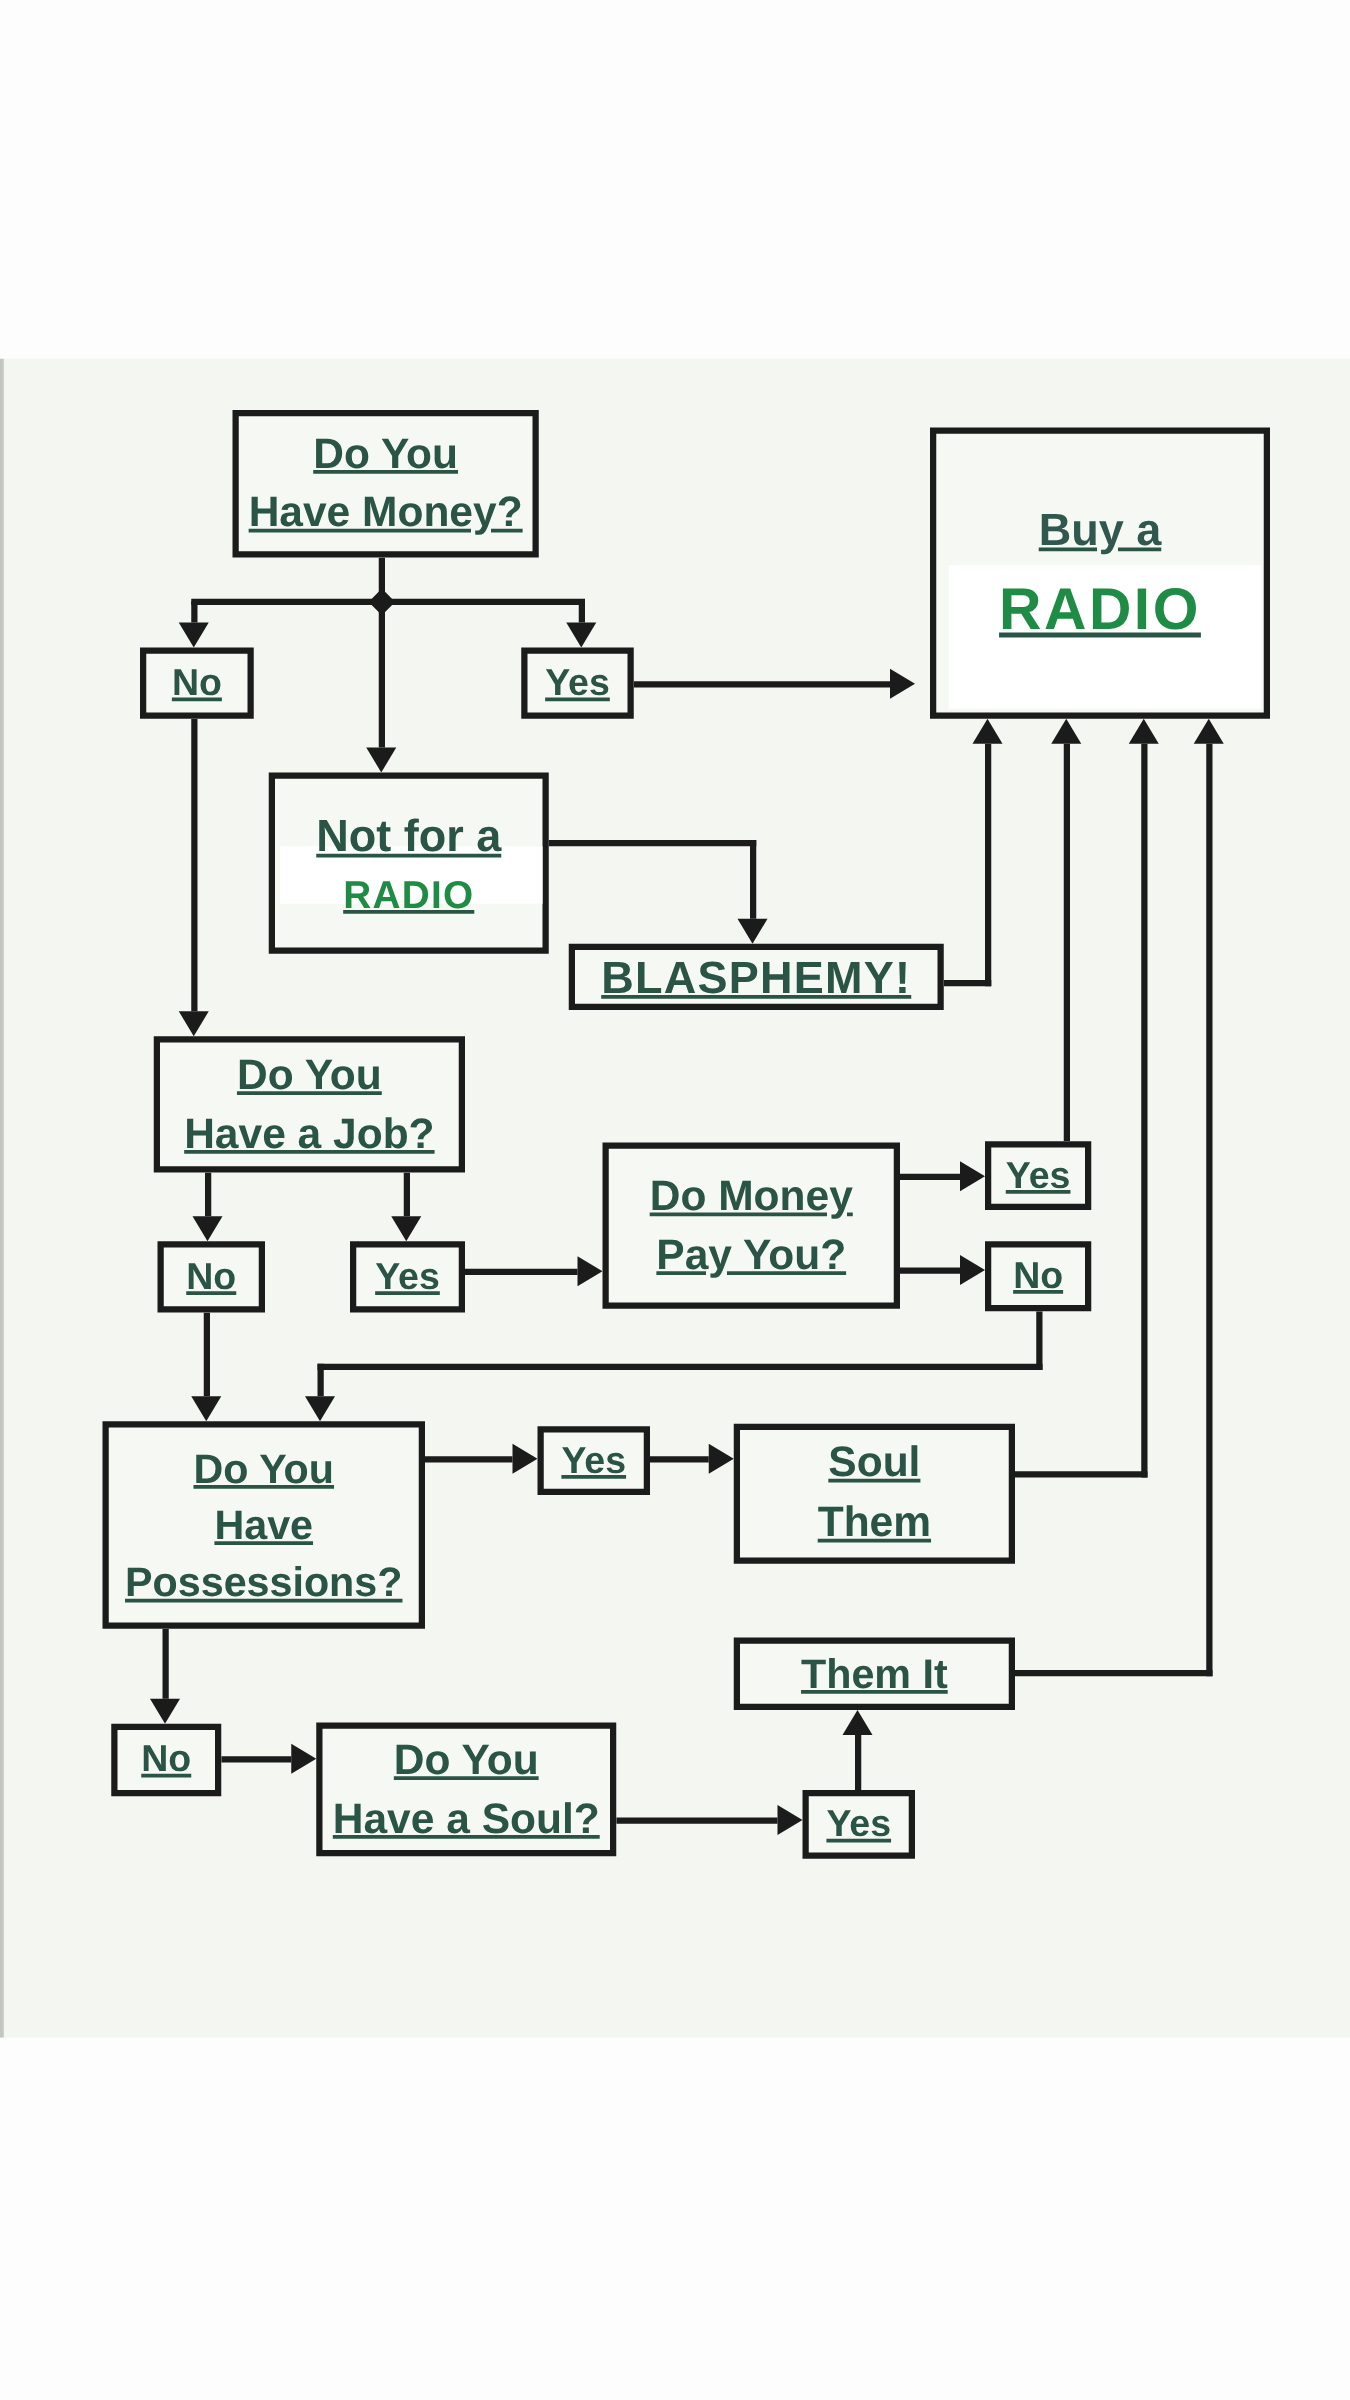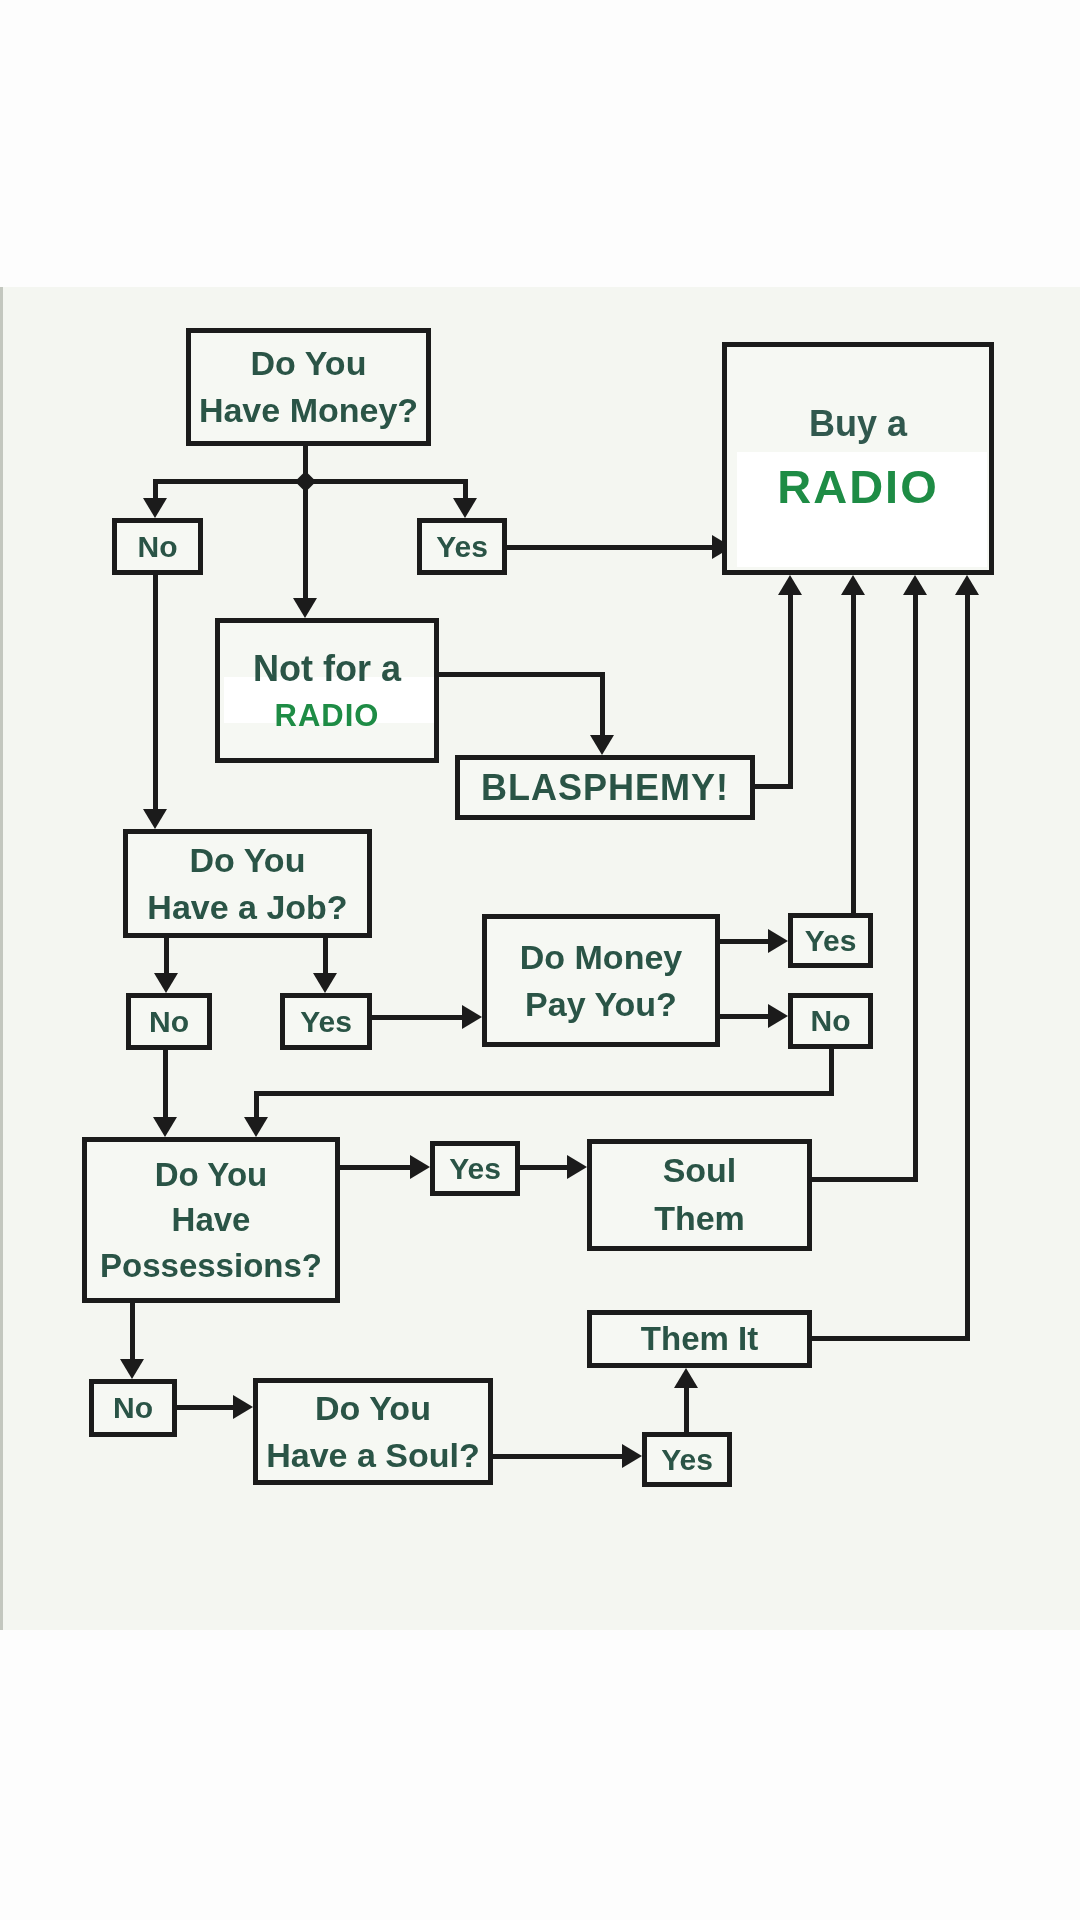--- a/index.html
+++ b/index.html
@@ -7,21 +7,21 @@
     width:1080px;height:1920px;position:relative;overflow:hidden;
     background:#fdfdfd;
     font-family:"Liberation Sans",sans-serif;font-weight:bold;
   }
   .band{position:absolute;left:0;top:287px;width:1080px;height:1343px;background:#f4f6f1}
   .edge-artifact{position:absolute;left:0;top:287px;width:3px;height:1343px;background:#9aa096;opacity:.55}
   .box{
     position:absolute;box-sizing:border-box;
     border:5px solid #1b1b1b;background:#f6f8f3;
     display:flex;align-items:center;justify-content:center;
-    text-align:center;color:#2a5446;white-space:pre-line;
+    text-align:center;color:#2a5446;white-space:pre-line;text-decoration:underline;
   }
   .q{font-size:34px;line-height:1.38}
   .yn{font-size:30px}
   .blas{font-size:36px;letter-spacing:1px}
   .sell{font-size:34px;line-height:1.4}
   .stack{position:relative;z-index:1;display:flex;flex-direction:column;align-items:center}
   .patch{position:absolute;background:#ffffff;z-index:0}
   .buy-line{font-size:36px;color:#31584e}
   .radio-big{font-size:47px;color:#1e8c45;letter-spacing:2px;margin-top:14px}
   .notfor-line{font-size:36px;color:#2a5446}
@@ -114,41 +114,41 @@
 
 <div class="h" style="left:493px;top:1454px;width:129px;height:5px"></div>
 <div class="ar ar-r" style="left:622px;top:1444px"></div>
 
 <div class="v" style="left:684px;top:1388px;width:5px;height:44px"></div>
 <div class="ar ar-u" style="left:674px;top:1368px"></div>
 
 <div class="box q" style="left:186px;top:328px;width:245px;height:118px">Do You
 Have Money?</div>
 
-<div class="box" style="left:722px;top:342px;width:272px;height:233px">
+<div class="box" style="left:744px;top:342px;width:272px;height:233px">
   <div class="patch" style="left:10px;top:105px;width:250px;height:115px"></div>
   <div class="stack">
     <span class="buy-line">Buy a</span>
     <span class="radio-big">RADIO</span>
   </div>
 </div>
 
 <div class="box yn" style="left:112px;top:518px;width:91px;height:57px">No</div>
 
 <div class="box yn" style="left:417px;top:518px;width:90px;height:57px">Yes</div>
 
 <div class="box" style="left:215px;top:618px;width:224px;height:145px">
   <div class="patch" style="left:4px;top:54px;width:210px;height:46px"></div>
   <div class="stack">
     <span class="notfor-line">Not for a</span>
     <span class="radio-small">RADIO</span>
   </div>
 </div>
 
-<div class="box blas" style="left:455px;top:755px;width:300px;height:65px">BLASPHEMY!</div>
+<div class="box blas" style="left:455px;top:755px;width:300px;height:53px">BLASPHEMY!</div>
 
 <div class="box q" style="left:123px;top:829px;width:249px;height:109px">Do You
 Have a Job?</div>
 
 <div class="box yn" style="left:126px;top:993px;width:86px;height:57px">No</div>
 
 <div class="box yn" style="left:280px;top:993px;width:92px;height:57px">Yes</div>
 
 <div class="box q" style="left:482px;top:914px;width:238px;height:133px">Do Money
 Pay You?</div>

